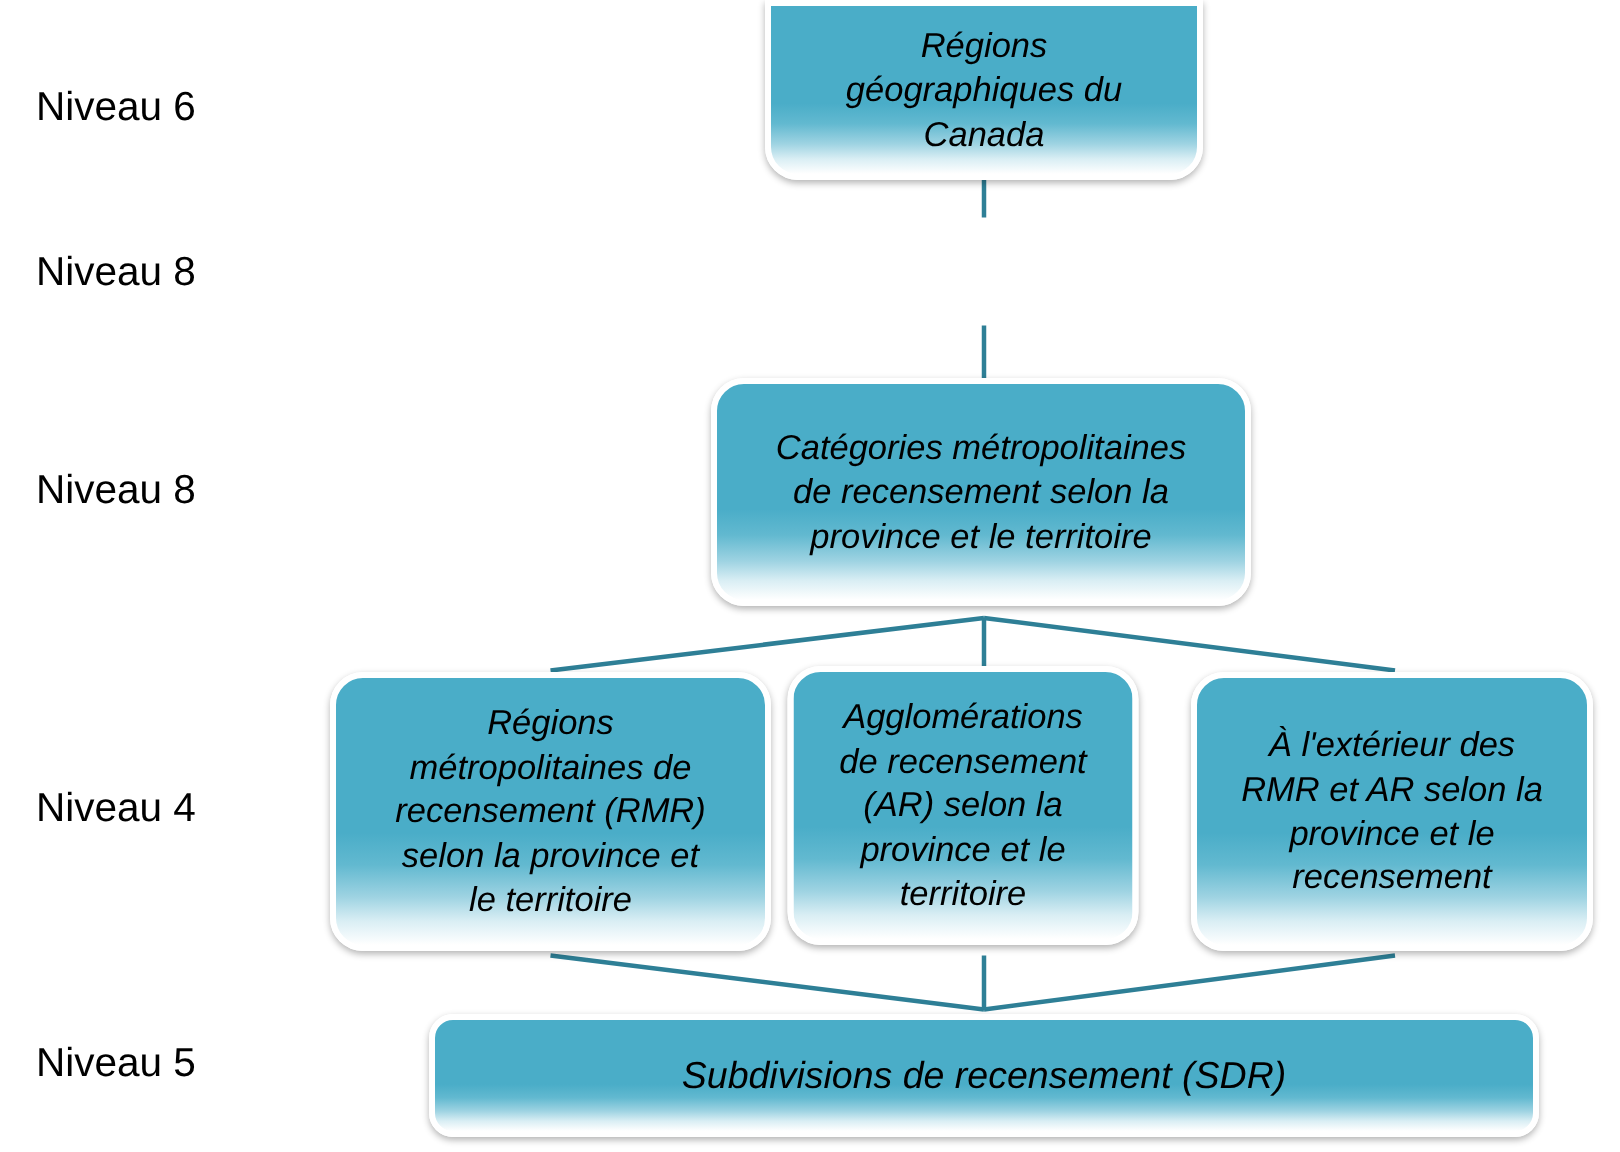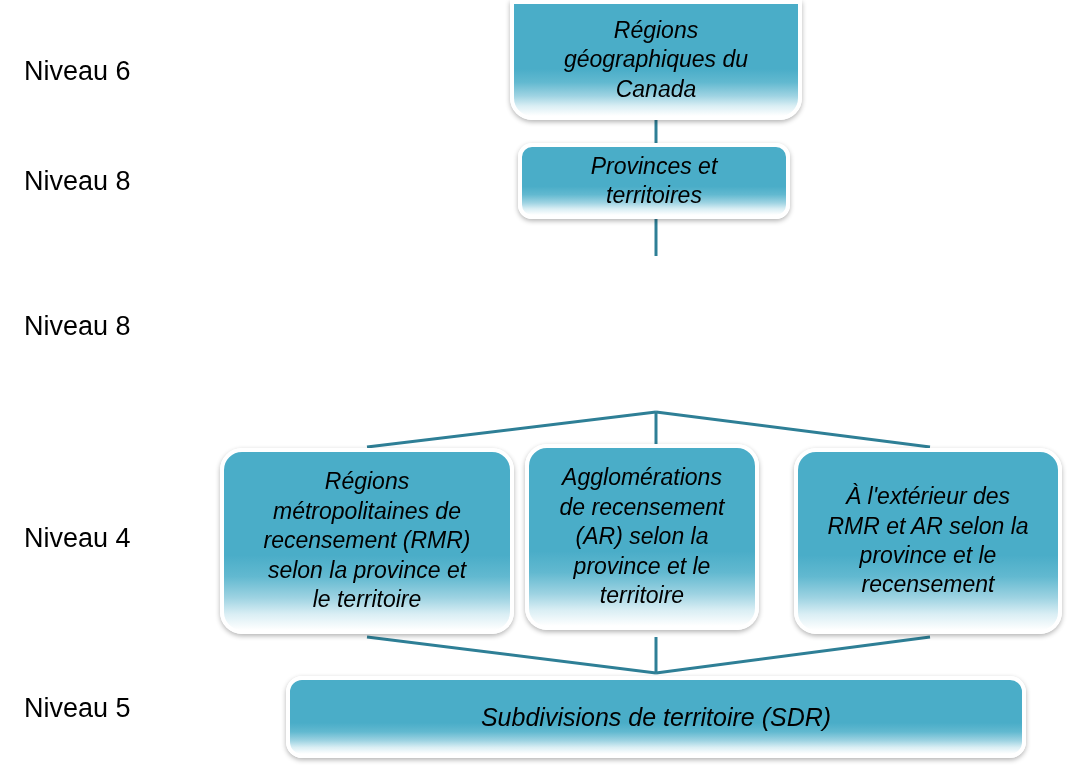--- a/index.html
+++ b/index.html
@@ -113,25 +113,26 @@
   <div class="level-label" id="label-3">Niveau 8</div>
   <div class="level-label" id="label-4">Niveau 4</div>
   <div class="level-label" id="label-5">Niveau 5</div>
 
   <div class="node" id="node-l1">
     <span class="node-text">Régions
 géographiques du
 Canada</span>
   </div>
 
-  <div class="node" id="node-l2">
-    <span class="node-text">Provinces et
-territoires</span>
+
+  <div class="node" id="node-l3">
+    <span class="node-text">Catégories métropolitaines
+de recensement selon la
+province et le territoire</span>
   </div>
-
 
   <div class="node" id="node-l4a">
     <span class="node-text">Régions
 métropolitaines de
 recensement (RMR)
 selon la province et
 le territoire</span>
   </div>
 
   <div class="node" id="node-l4b">
@@ -143,16 +144,16 @@
   </div>
 
   <div class="node" id="node-l4c">
     <span class="node-text">À l'extérieur des
 RMR et AR selon la
 province et le
 recensement</span>
   </div>
 
   <div class="node" id="node-l5">
-    <span class="node-text">Subdivisions de territoire (SDR)</span>
+    <span class="node-text">Subdivisions de recensement (SDR)</span>
   </div>
 
 </div>
 
 </body></html>

